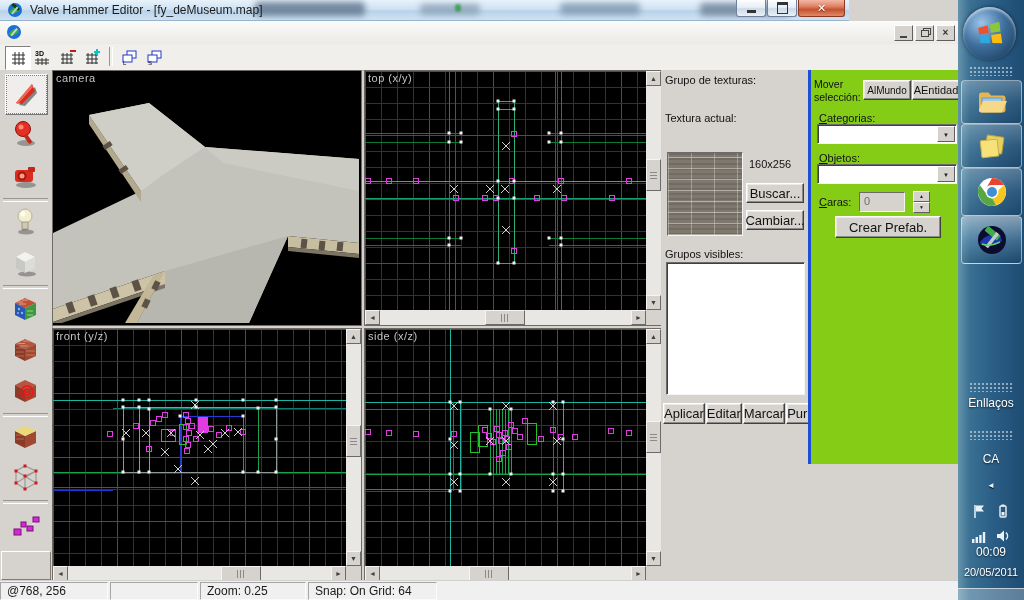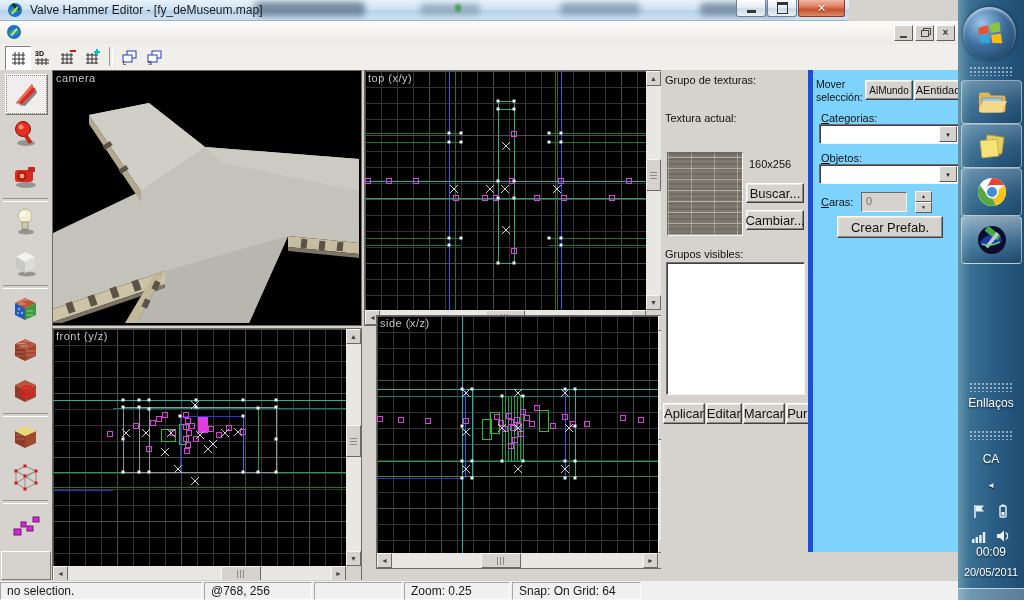--- a/index.html
+++ b/index.html
@@ -72,21 +72,21 @@
   .hthumb{top:0;height:15px;width:40px;}
   .vthumb::after{content:"";position:absolute;left:3px;top:12px;width:7px;height:7px;
     background:repeating-linear-gradient(180deg,#8a8a8a 0 1px,transparent 1px 3px);}
   .hthumb::after{content:"";position:absolute;top:3px;left:15px;width:8px;height:8px;
     background:repeating-linear-gradient(90deg,#8a8a8a 0 1px,transparent 1px 3px);}
   .sb-corner{position:absolute;right:0;bottom:0;width:15px;height:15px;background:#d6d3ce;}
   .au::before{content:"▲";} .ad::before{content:"▼";} .al::before{content:"◄";} .ar::before{content:"►";}
 
   
   #texture-panel{left:661px;top:70px;width:147px;height:510px;background:#d6d3ce;}
-  #object-panel{left:808px;top:70px;width:150px;height:482px;background:#7dd3fc;border-left:5px solid #1d4ed8;}
+  #object-panel{left:808px;top:70px;width:150px;height:394px;background:#84cc16;border-left:3px solid #1d4ed8;}
   .plabel{position:absolute;font-size:11px;color:#111;white-space:nowrap;}
   .combo{position:absolute;height:20px;background:#fff;border:1px solid;box-sizing:border-box;
     border-color:#6a6a6a #f4f4f2 #f4f4f2 #6a6a6a;box-shadow:inset 1px 1px 0 #404040;}
   .combo-val{position:absolute;left:5px;top:3px;font-size:11px;white-space:nowrap;}
   .combo-arrow{position:absolute;right:1px;top:1px;bottom:1px;width:16px;background:#d6d3ce;
     border:1px solid;border-color:#fff #5f5f5f #5f5f5f #fff;color:#222;
     font-size:6px;text-align:center;line-height:16px;}
   .b95{position:absolute;background:#d6d3ce;border:1px solid;box-sizing:border-box;
     border-color:#fff #404040 #404040 #fff;
     box-shadow:inset -1px -1px 0 #8a8a8a,inset 1px 1px 0 #eceae6;
@@ -612,21 +612,21 @@
       <div class="sb-btn ad" style="bottom:0;"></div>
     </div>
     <div class="hsb" style="right:15px;">
       <div class="sb-btn al" style="left:0;"></div>
       <div class="sb-thumb hthumb" style="left:168px;"></div>
       <div class="sb-btn ar" style="right:0;"></div>
     </div>
     <div class="sb-corner"></div>
   </div>
 
-  <div class="viewport" style="left:364px;top:315px;width:296px;height:252px;margin-left:12px;">
+  <div class="viewport" style="left:364px;top:328px;width:296px;height:252px;">
     <svg id="g-side" width="281" height="237" viewBox="0 0 281 237">
         <line x1="0.5" y1="0" x2="0.5" y2="237" stroke="#4d4d4d" stroke-width="1"></line>
         <line x1="16.5" y1="0" x2="16.5" y2="237" stroke="#333333" stroke-width="1"></line>
         <line x1="32.5" y1="0" x2="32.5" y2="237" stroke="#333333" stroke-width="1"></line>
         <line x1="48.5" y1="0" x2="48.5" y2="237" stroke="#333333" stroke-width="1"></line>
         <line x1="64.5" y1="0" x2="64.5" y2="237" stroke="#4d4d4d" stroke-width="1"></line>
         <line x1="80.5" y1="0" x2="80.5" y2="237" stroke="#333333" stroke-width="1"></line>
         <line x1="96.5" y1="0" x2="96.5" y2="237" stroke="#333333" stroke-width="1"></line>
         <line x1="112.5" y1="0" x2="112.5" y2="237" stroke="#333333" stroke-width="1"></line>
         <line x1="128.5" y1="0" x2="128.5" y2="237" stroke="#4d4d4d" stroke-width="1"></line>
@@ -783,21 +783,20 @@
       <div class="combo-arrow">▼</div>
     </div>
     <span class="plabel fl" style="left:8px;top:126px;">Caras:</span>
     <div id="caras-field" style="left:48px;top:122px;width:46px;height:20px;">0</div>
     <div class="spin" style="left:102px;top:121px;">▲</div>
     <div class="spin" style="left:102px;top:132px;">▼</div>
     <div class="b95 fl" style="left:24px;top:146px;width:106px;height:22px;">Crear Prefab.</div>
   </div>
 
   <div id="statusbar" class="abs">
-      <div class="sseg" style="width: 202px;">no selection.</div>
       <div class="sseg" style="width: 108px;">@768, 256</div>
       <div class="sseg" style="width: 88px;"></div>
       <div class="sseg" style="width: 106px;">Zoom: 0.25</div>
       <div class="sseg" style="width: 129px;">Snap: On Grid: 64</div>
     </div>
 
   <div id="taskbar" class="abs">
     <div id="start-orb" class="abs">
       <svg width="26" height="26" viewBox="0 0 24 24">
         <g transform="rotate(-8 12 12)">

